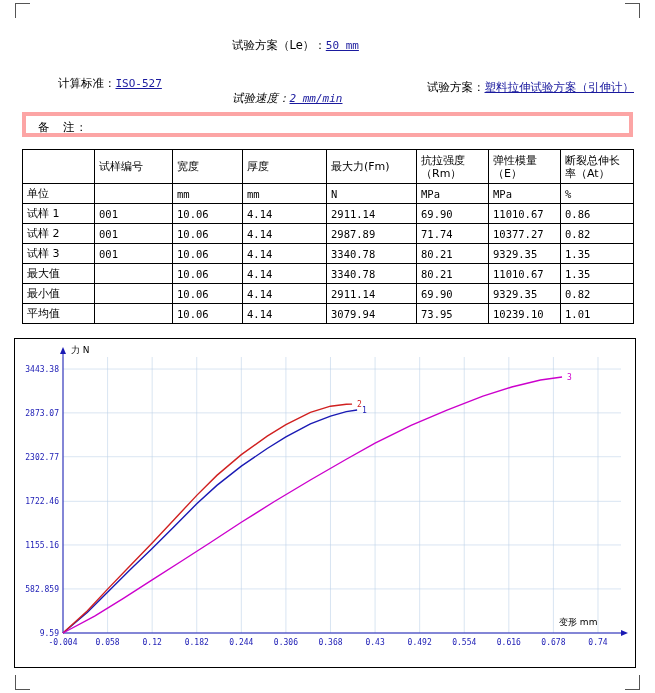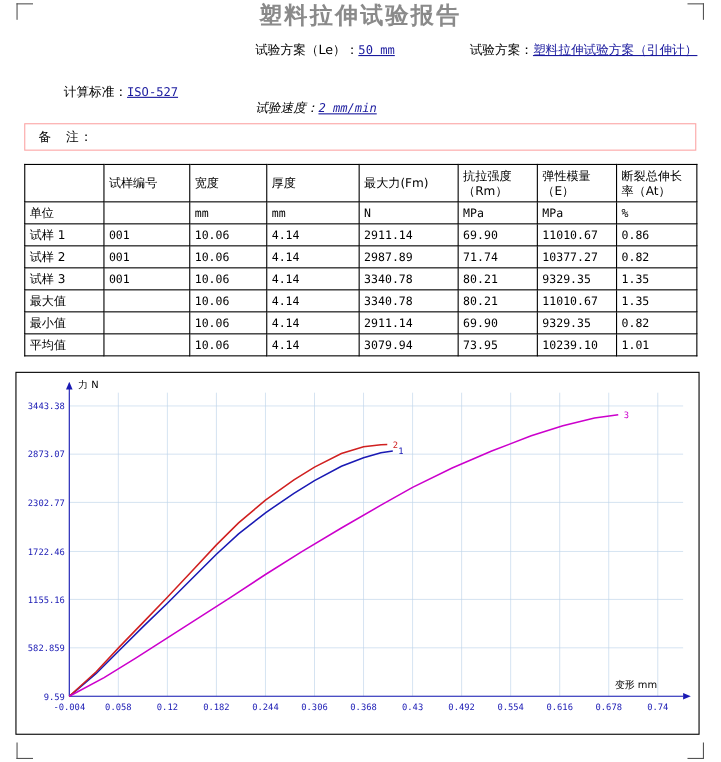--- a/index.html
+++ b/index.html
@@ -79,21 +79,21 @@
     font-size: 11.5px;
   }
 
   
   .remark {
     position: absolute;
     left: 22px;
     top: 112px;
     width: 611px;
     height: 25px;
-    border: 1px solid #fca5a5;
+    border: 4px solid #fca5a5;
     box-sizing: border-box;
     font-size: 11.5px;
     font-family: "DejaVu Sans", sans-serif;
     line-height: 23px;
     padding-left: 12px;
     letter-spacing: 1px;
   }
 
   
   .tbl {
@@ -158,30 +158,27 @@
 </head>
 <body>
 
 <div class="page">
 
   <div class="crop tl"></div>
   <div class="crop tr"></div>
   <div class="crop bl"></div>
   <div class="crop br"></div>
 
-  <div class="title-wrap">
-    <span class="doc-title">塑料拉伸试验报告</span>
-  </div>
 
   <div class="hdr">
     <div class="hdr-row">
       <span class="fld" style="left:210px;">
         <span class="lbl">试验方案（Le）：</span><span class="val">50 mm</span>
       </span>
-      <span class="fld" style="left:405px;">
+      <span class="fld" style="left:405px;margin-top:42px;">
         <span class="lbl">试验方案：</span><span class="val-cn">塑料拉伸试验方案（引伸计）</span>
       </span>
     </div>
     <div class="hdr-row" style="height:22px;">
       <span class="fld" style="left:0; top:18px;margin-left:36px;">
         <span class="lbl">计算标准：</span><span class="val">ISO-527</span>
       </span>
       <span class="fld" style="left:210px; top:33px;font-style:italic;">
         <span class="lbl">试验速度：</span><span class="val">2 mm/min</span>
       </span>

